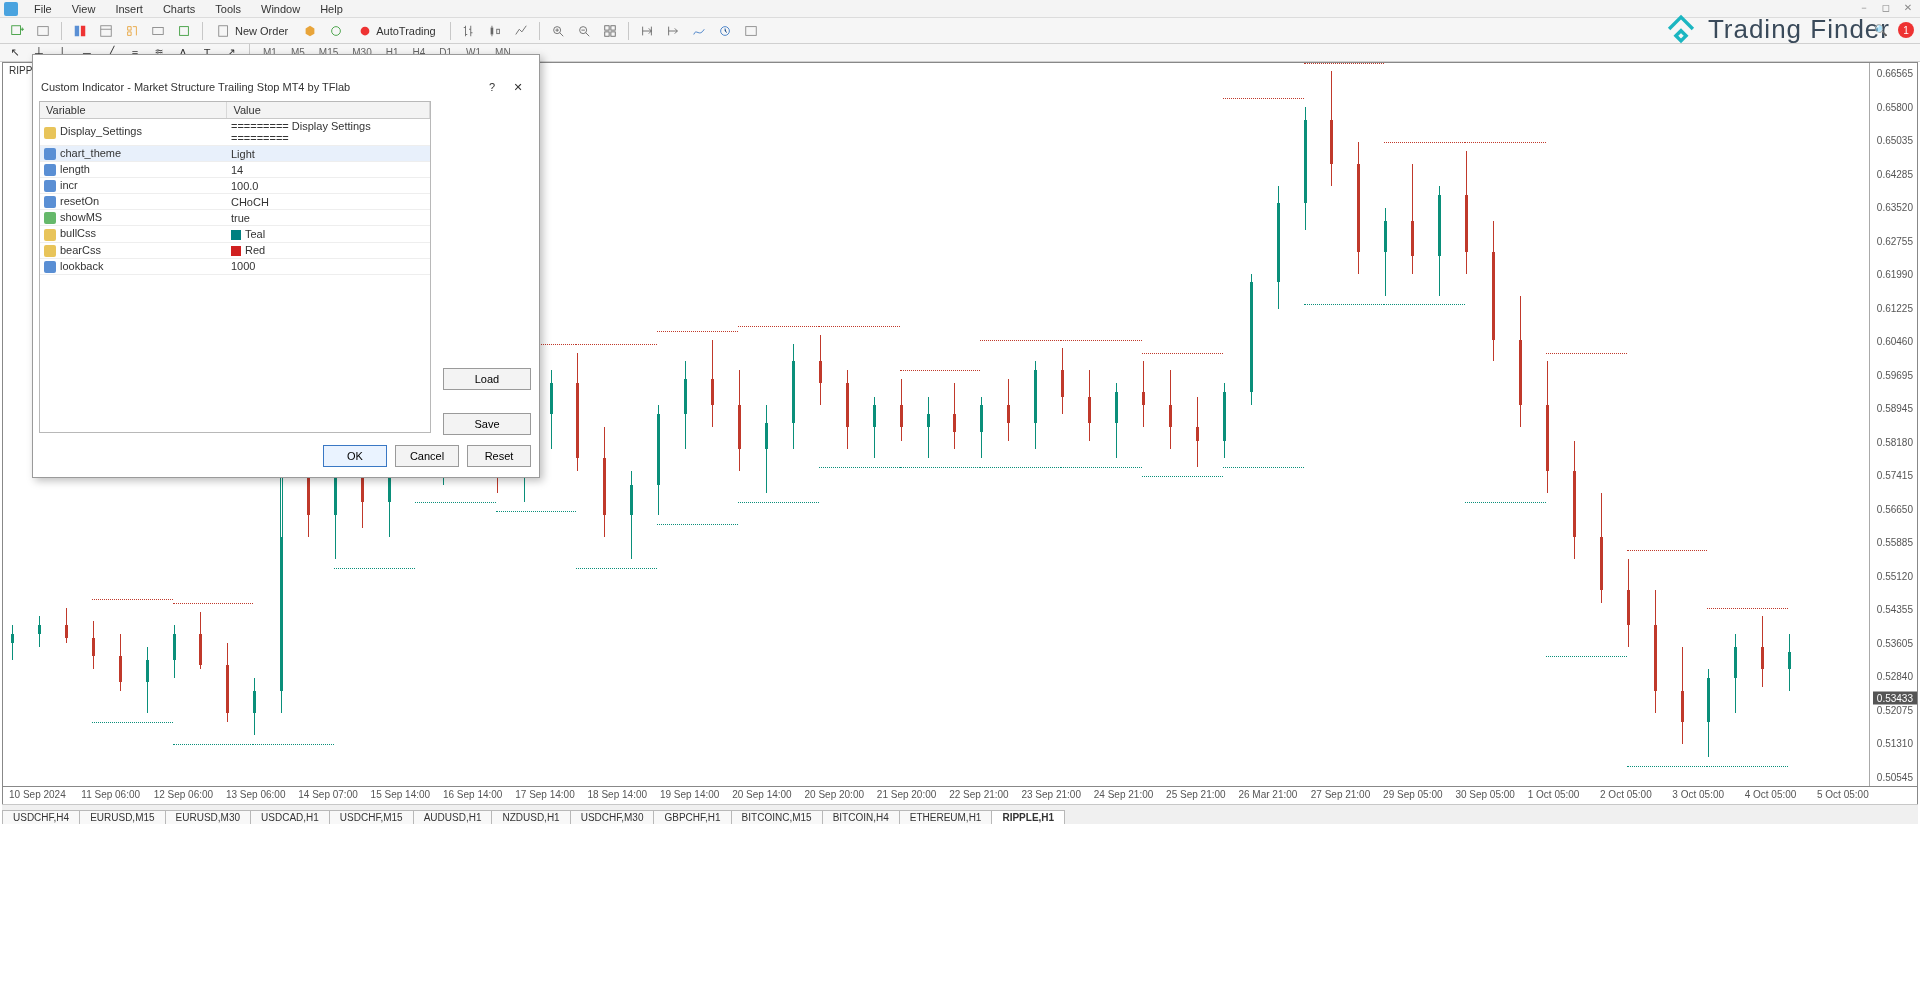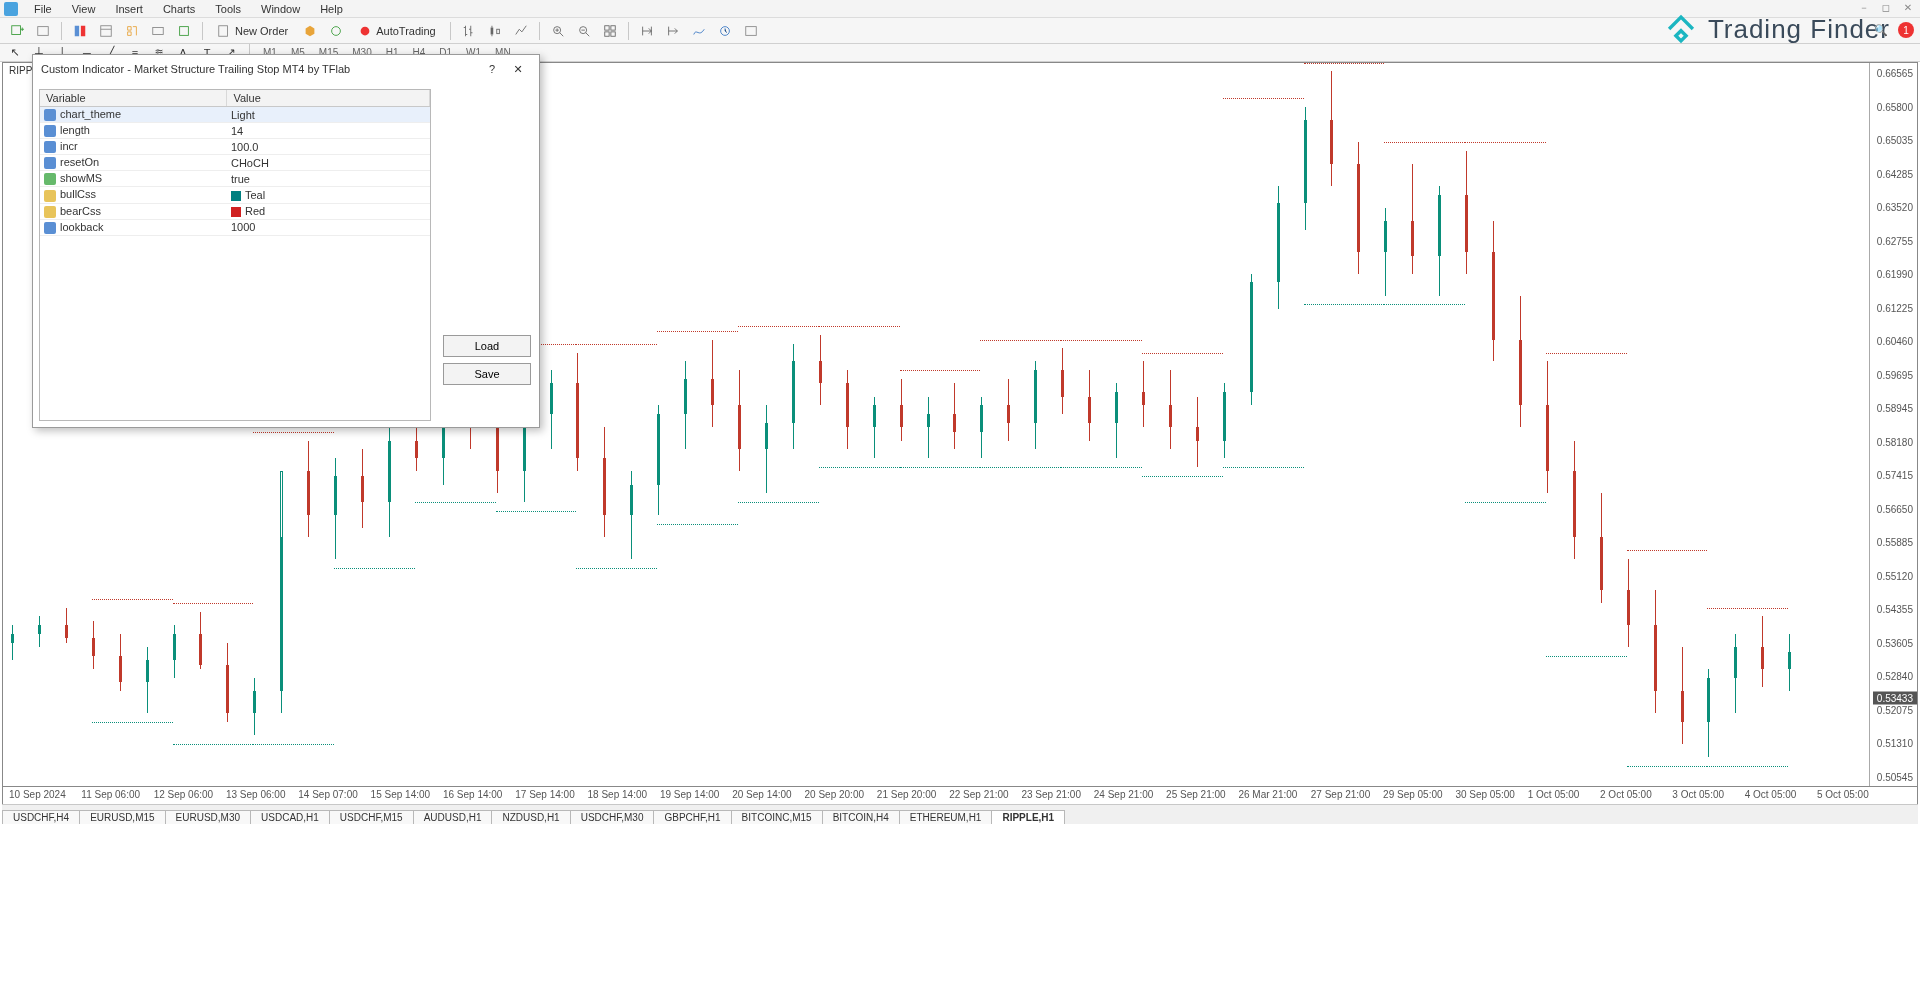--- a/index.html
+++ b/index.html
@@ -38,35 +38,35 @@
   .time-axis { height: 18px; border-top:1px solid #888; border-left:1px solid #888; border-right:1px solid #888; margin: 0 2px; position: relative; background:#fff; }
   .time-axis .tt { position:absolute; top:2px; font-size:10px; color:#555; white-space: nowrap; }
 
   
   .tabsbar { height: 20px; background:#f0f0f0; border-top:1px solid #c8c8c8; display:flex; align-items:flex-end; margin: 0 2px; }
   .tab { border:1px solid #b8b8b8; border-bottom:none; background:#f8f8f8; padding: 1px 10px; font-size:10px; margin-right:-1px; }
   .tab.active { background:#fff; font-weight: bold; }
 
   
   .dialog { position: absolute; left: 32px; top: 54px; width: 508px; background:#fff; border:1px solid #9a9a9a; box-shadow: 3px 3px 8px rgba(0,0,0,.25); }
-  .dlg-title { height: 20px; display:flex; align-items:center; padding: 14px 8px; font-size:11px; background:#fff; }
+  .dlg-title { height: 20px; display:flex; align-items:flex-start; padding: 14px 8px; font-size:11px; background:#fff;margin-top:12px; }
   .dlg-title .spacer { flex:1; }
   .dlg-title .dlg-btn { width: 26px; text-align:center; cursor:default; }
   .dlg-tabs { display:flex; border-bottom:1px solid #c8c8c8; padding: 4px 6px 0 6px; gap: 2px; }
   .dlg-tab { padding: 2px 8px; font-size:11px; border:1px solid transparent; border-bottom:none; color:#555; }
   .dlg-tab.active { border-color:#c8c8c8; background:#fff; position:relative; top:1px; }
   .dlg-body { padding: 6px; }
   .grid { border:1px solid #b8b8b8; height: 332px; overflow:auto; }
   .grid table { width:100%; border-collapse:collapse; font-size:11px; }
   .grid th { text-align:left; font-weight: normal; background:#f3f3f3; border-bottom:1px solid #c8c8c8; border-right:1px solid #d8d8d8; padding: 2px 6px; }
   .grid td { border-bottom:1px solid #eee; padding: 1px 4px; }
   .grid tr.sel td { background:#e8f0fb; }
   .vicon { width:12px; height:12px; display:inline-block; vertical-align:middle; margin-right:4px; border-radius:2px; }
   .swatch { width:10px; height:10px; display:inline-block; vertical-align:middle; margin-right:4px; }
-  .dlg-sidebtns { position:absolute; right:8px; bottom:42px; display:flex; flex-direction:column; gap:6px; }
+  .dlg-sidebtns { position:absolute; right:8px; bottom:42px; display:flex; flex-direction:column; gap:23px; }
   .dlg-footer { display:flex; justify-content:flex-end; gap:8px; padding: 6px 8px 10px 8px; }
   .btn { min-width: 64px; height: 22px; border:1px solid #9a9a9a; background:#f3f3f3; font-size:11px; }
   .btn.primary { border-color:#3a78c4; background:#eaf3ff; }
 
   
   .cndl { position:absolute; width:3px; }
   .cndl .wick { position:absolute; left:1px; width:1px; background:currentColor; }
   .cndl .body { position:absolute; left:0; width:3px; background:currentColor; }
 
   .trail { position:absolute; height:1px; border-top:1px dotted; }
@@ -652,20 +652,24 @@
   <div class="dlg-body">
     <div class="grid" style="width:392px">
       <table>
         <thead>
             <tr>
           <th style="width:48%">Variable</th>
           <th>Value</th>
         </tr>
           </thead>
         <tbody id="gridbody">
+            <tr>
+              <td><span class="vicon" style="background: rgb(232, 196, 90);"></span><span>Display_Settings</span></td>
+              <td><span>========= Display Settings =========</span></td>
+            </tr>
             <tr class="sel">
               <td><span class="vicon" style="background: rgb(90, 143, 212);"></span><span>chart_theme</span></td>
               <td><span>Light</span></td>
             </tr>
             <tr>
               <td><span class="vicon" style="background: rgb(90, 143, 212);"></span><span>length</span></td>
               <td><span>14</span></td>
             </tr>
             <tr>
               <td><span class="vicon" style="background: rgb(90, 143, 212);"></span><span>incr</span></td>
@@ -692,13 +696,18 @@
               <td><span>1000</span></td>
             </tr>
           </tbody>
       </table>
     </div>
     <div class="dlg-sidebtns">
       <button class="btn" style="min-width:88px">Load</button>
       <button class="btn" style="min-width:88px">Save</button>
     </div>
   </div>
+  <div class="dlg-footer">
+    <button class="btn primary">OK</button>
+    <button class="btn">Cancel</button>
+    <button class="btn">Reset</button>
+  </div>
 </div>
 
 </body></html>

